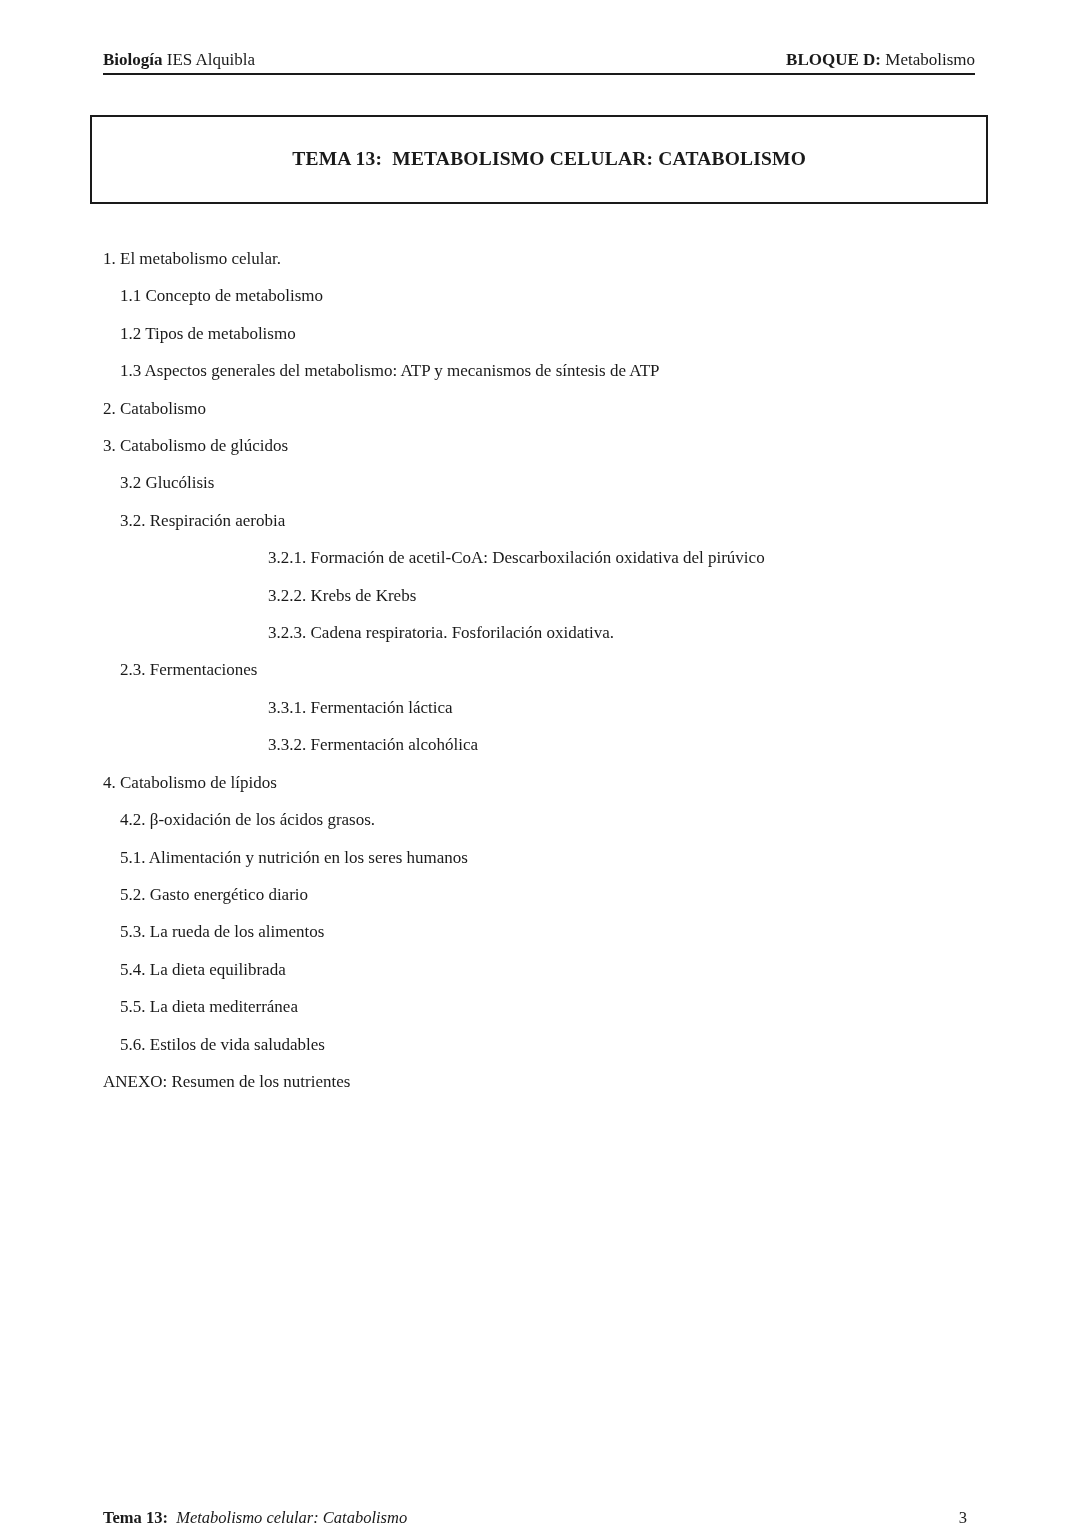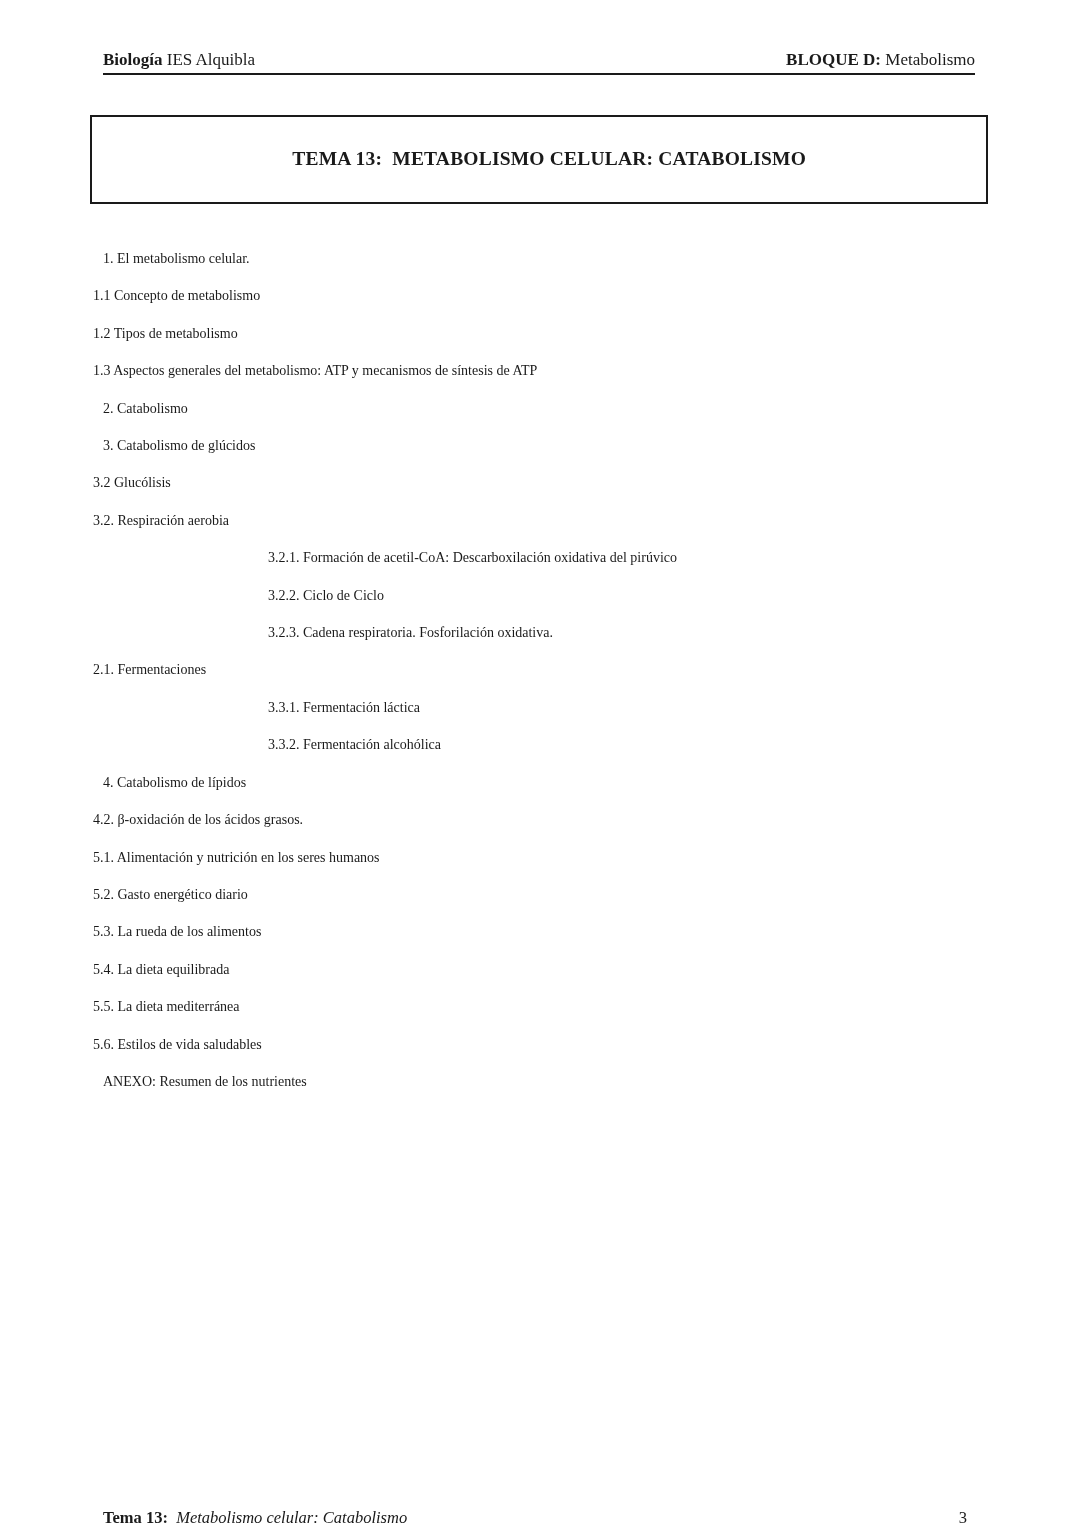--- a/index.html
+++ b/index.html
@@ -46,26 +46,26 @@
     font-weight: bold;
     padding: 9px 0 10px 0;
     white-space: pre-wrap;
     letter-spacing: 0.2px;
   }
   
   .toc {
     margin-top: 36px;
   }
   .toc-item {
-    font-size: 14px;
+    font-size: 17px;
     line-height: 37.4px;
     white-space: pre-wrap;
   }
   .toc-item.l0 { padding-left: 103px; }
-  .toc-item.l1 { padding-left: 93px; }
+  .toc-item.l1 { padding-left: 120px; }
   .toc-item.l2 { padding-left: 233px; margin-left: 35px; }
   
   .footer {
     position: absolute;
     left: 103px;
     top: 1458px;
     width: 864px;
     display: flex;
     justify-content: space-between;
     align-items: flex-end;
@@ -93,23 +93,23 @@
   <div class="toc" id="toc">
       <div class="toc-item l0">1. El metabolismo celular.</div>
       <div class="toc-item l1">1.1 Concepto de metabolismo</div>
       <div class="toc-item l1">1.2 Tipos de metabolismo</div>
       <div class="toc-item l1">1.3 Aspectos generales del metabolismo: ATP y mecanismos de síntesis de ATP</div>
       <div class="toc-item l0">2. Catabolismo</div>
       <div class="toc-item l0">3. Catabolismo de glúcidos</div>
       <div class="toc-item l1">3.2 Glucólisis</div>
       <div class="toc-item l1">3.2. Respiración aerobia</div>
       <div class="toc-item l2">3.2.1. Formación de acetil-CoA: Descarboxilación oxidativa del pirúvico</div>
-      <div class="toc-item l2">3.2.2. Ciclo de Ciclo</div>
+      <div class="toc-item l2">3.2.2. Krebs de Krebs</div>
       <div class="toc-item l2">3.2.3. Cadena respiratoria. Fosforilación oxidativa.</div>
-      <div class="toc-item l1">2.1. Fermentaciones</div>
+      <div class="toc-item l1">2.3. Fermentaciones</div>
       <div class="toc-item l2">3.3.1. Fermentación láctica</div>
       <div class="toc-item l2">3.3.2. Fermentación alcohólica</div>
       <div class="toc-item l0">4. Catabolismo de lípidos</div>
       <div class="toc-item l1">4.2. β-oxidación de los ácidos grasos.</div>
       <div class="toc-item l1">5.1. Alimentación y nutrición en los seres humanos</div>
       <div class="toc-item l1">5.2. Gasto energético diario</div>
       <div class="toc-item l1">5.3. La rueda de los alimentos</div>
       <div class="toc-item l1">5.4. La dieta equilibrada</div>
       <div class="toc-item l1">5.5. La dieta mediterránea</div>
       <div class="toc-item l1">5.6. Estilos de vida saludables</div>

